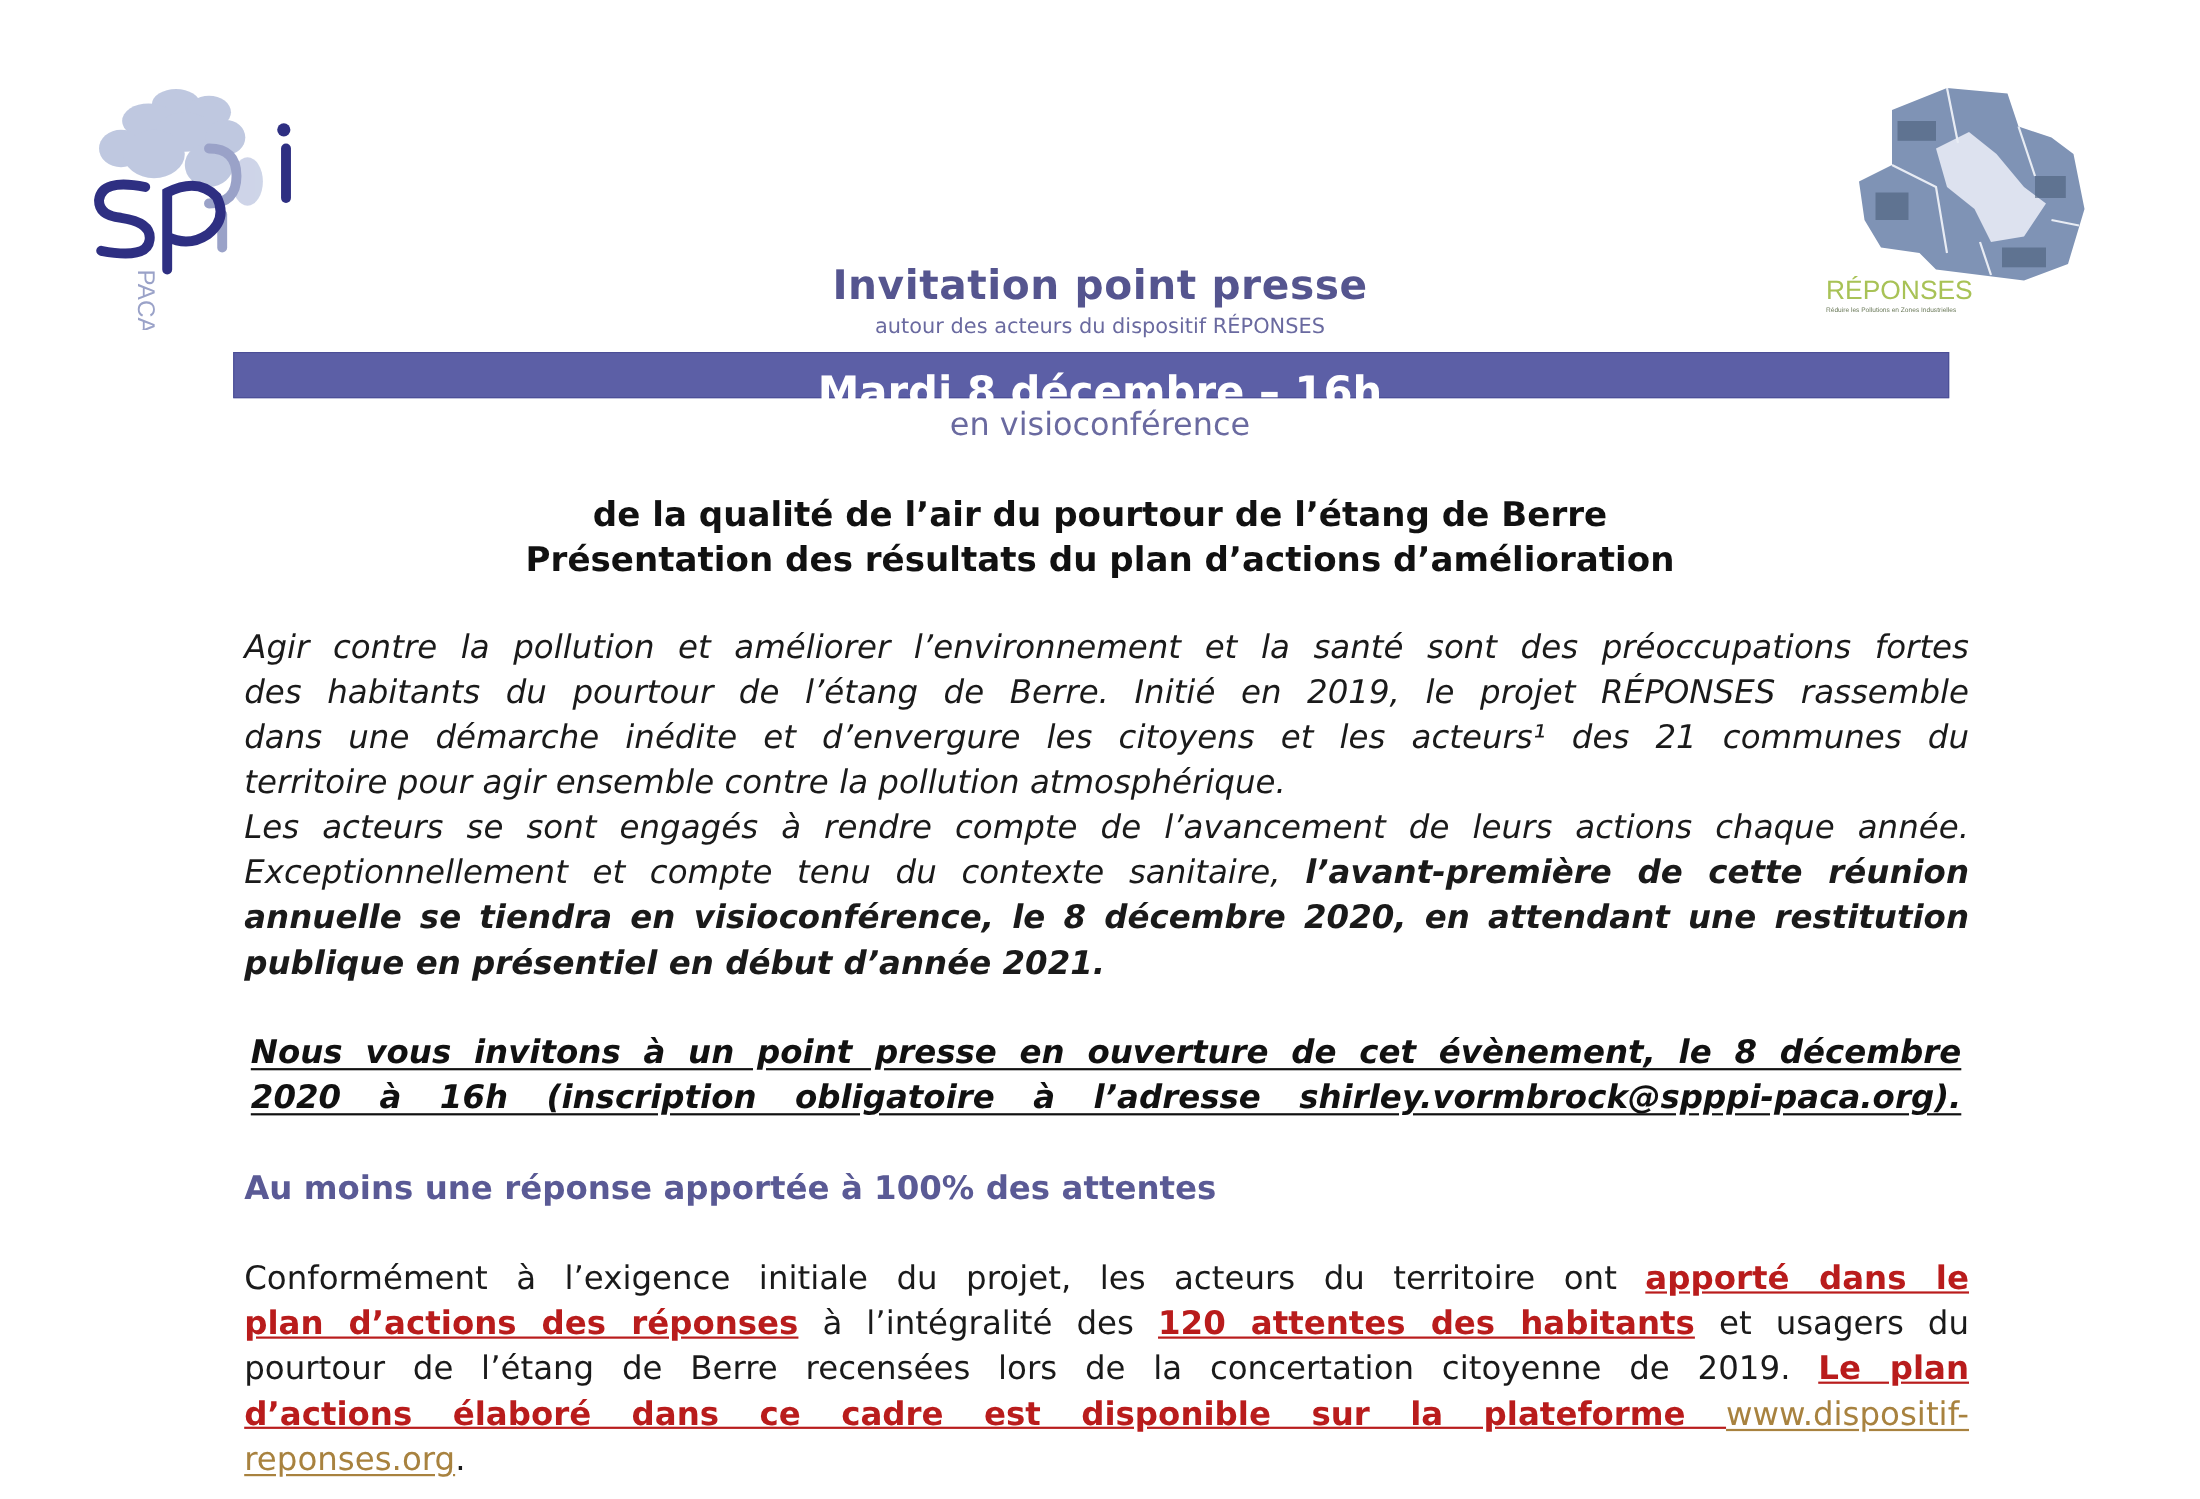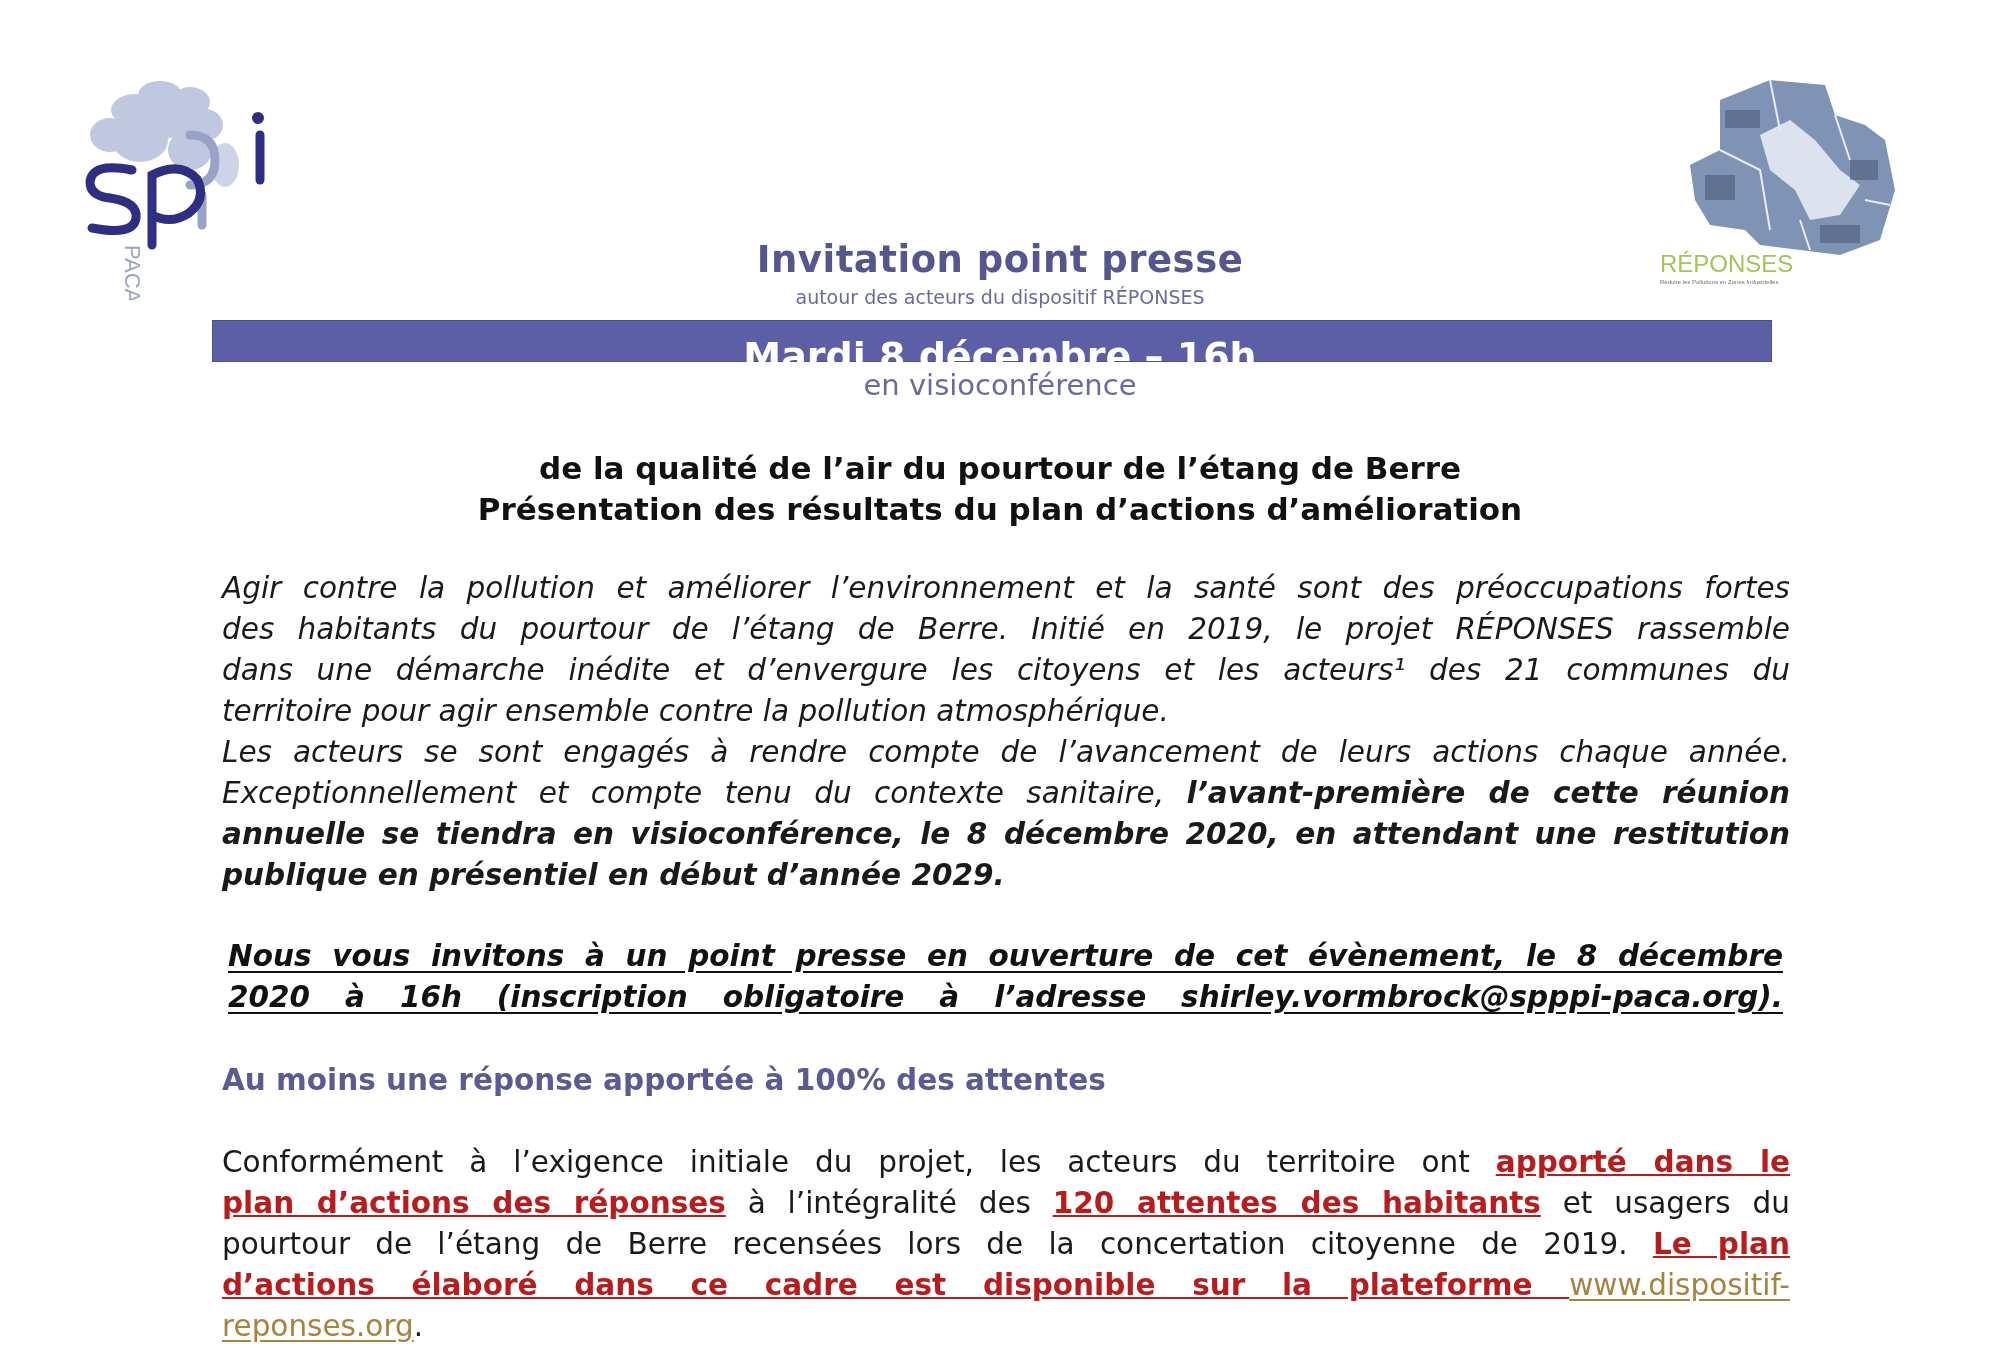--- a/index.html
+++ b/index.html
@@ -95,21 +95,21 @@
 </div>
 
 <div class="abs para italic">
   <span class="jline">Agir contre la pollution et améliorer l’environnement et la santé sont des préoccupations fortes</span>
   <span class="jline">des habitants du pourtour de l’étang de Berre. Initié en 2019, le projet RÉPONSES rassemble</span>
   <span class="jline">dans une démarche inédite et d’envergure les citoyens et les acteurs¹ des 21 communes du</span>
   <span class="lline">territoire pour agir ensemble contre la pollution atmosphérique.</span>
   <span class="jline">Les acteurs se sont engagés à rendre compte de l’avancement de leurs actions chaque année.</span>
   <span class="jline"><span>Exceptionnellement et compte tenu du contexte sanitaire, </span><span class="b">l’avant-première de cette réunion</span></span>
   <span class="jline b">annuelle se tiendra en visioconférence, le 8 décembre 2020, en attendant une restitution</span>
-  <span class="lline b">publique en présentiel en début d’année 2029.</span>
+  <span class="lline b">publique en présentiel en début d’année 2021.</span>
 </div>
 
 <div class="abs para invite">
   <span class="jline">Nous vous invitons à un point presse en ouverture de cet évènement, le 8 décembre</span>
   <span class="jline">2020 à 16h (inscription obligatoire à l’adresse shirley.vormbrock@spppi-paca.org).</span>
 </div>
 
 <div class="abs section-title">Au moins une réponse apportée à 100% des attentes</div>
 
 <div class="abs para body-para">

